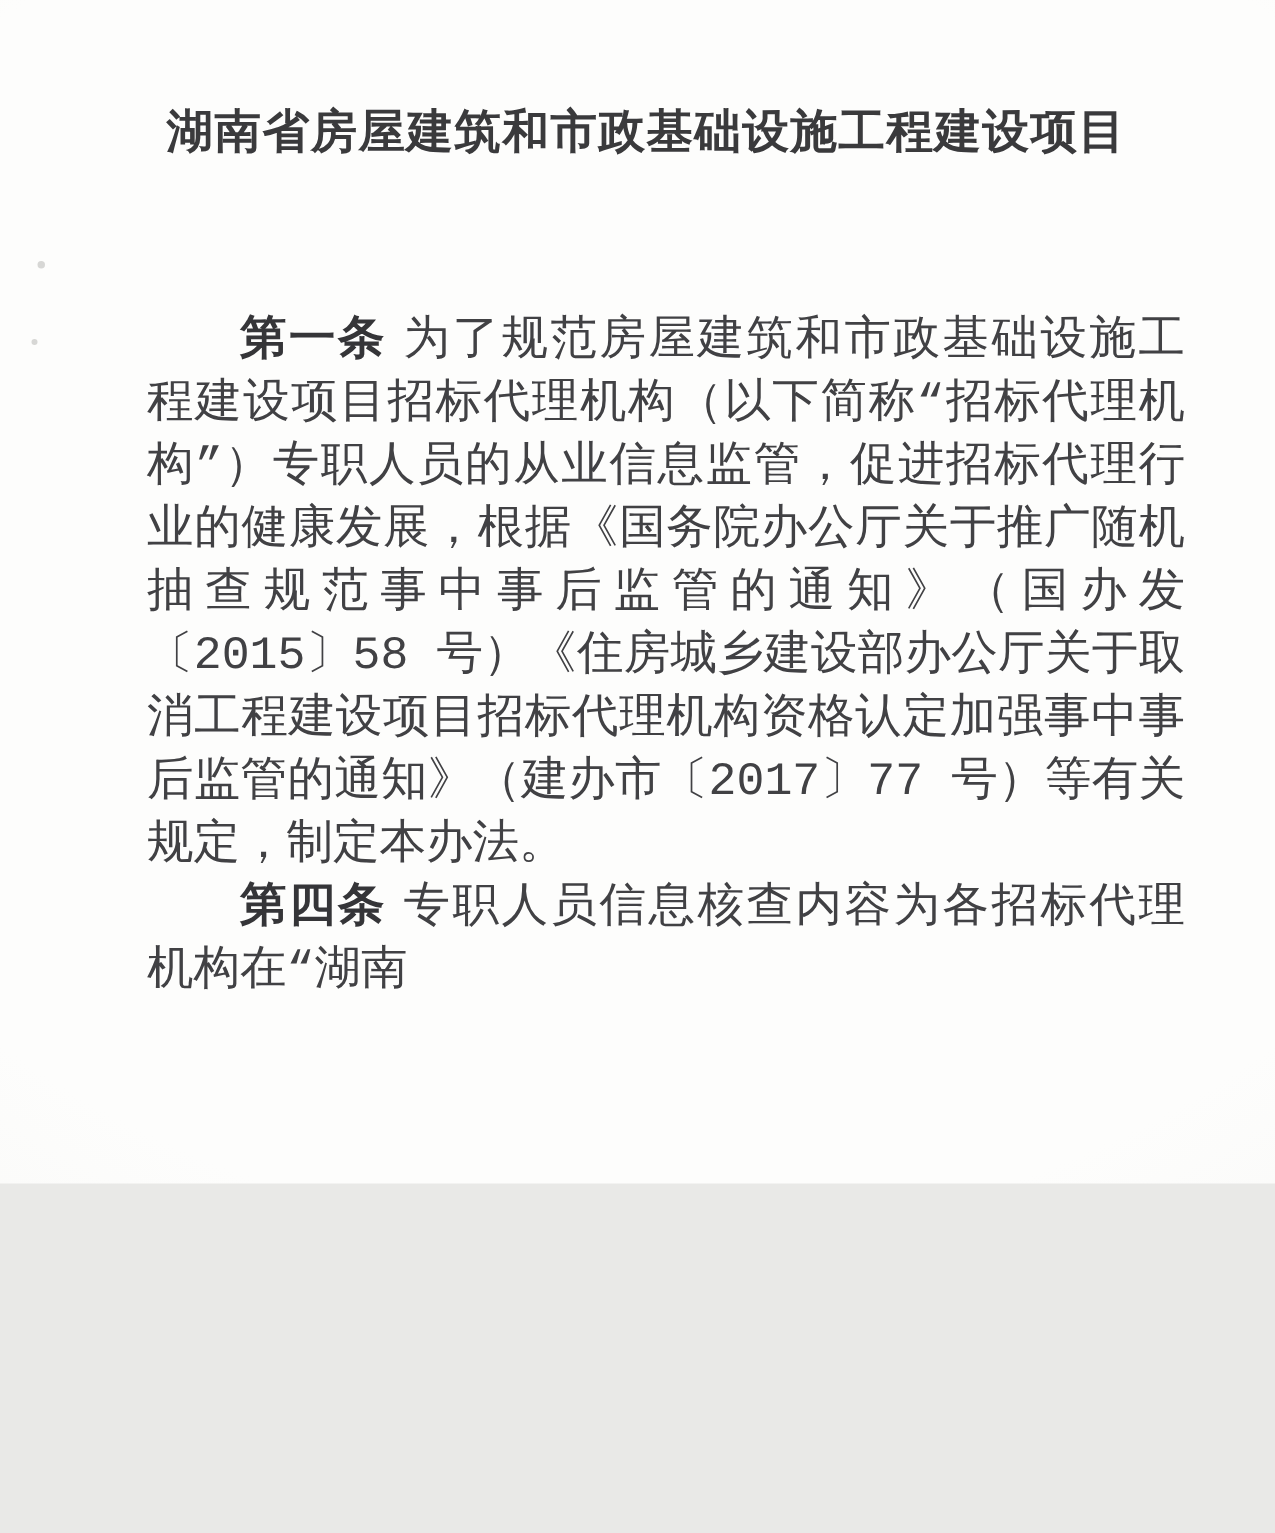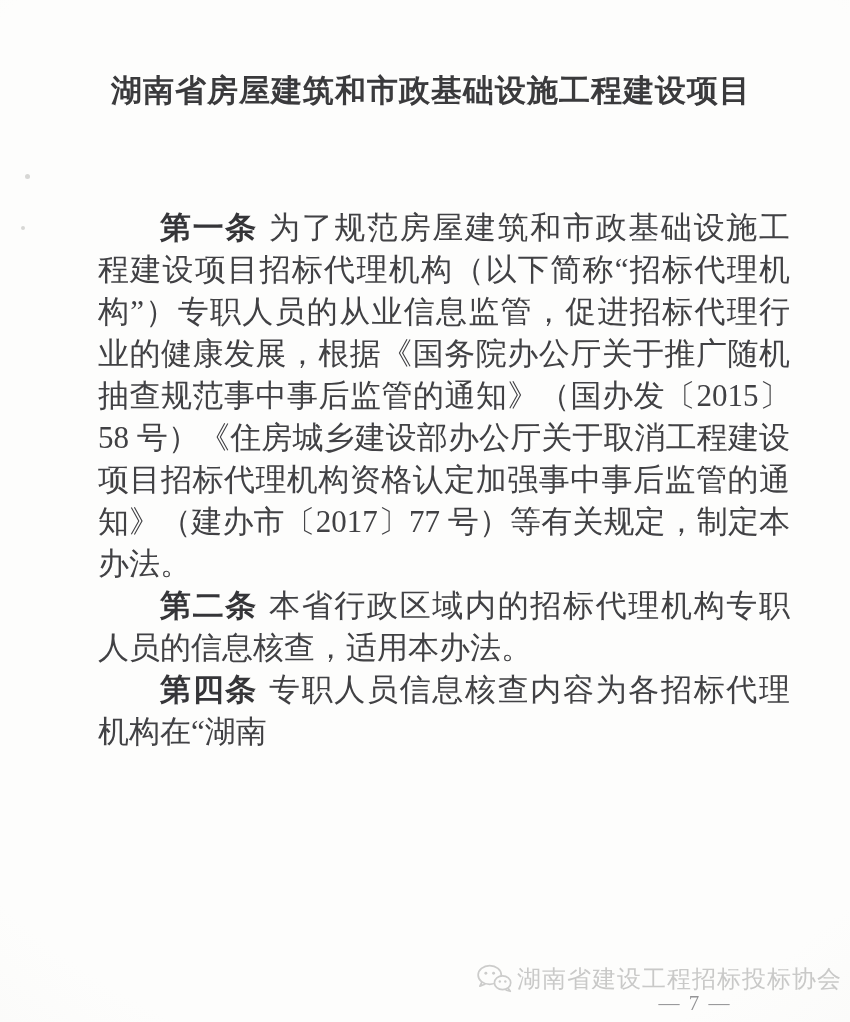--- a/index.html
+++ b/index.html
@@ -3,24 +3,25 @@
 <meta charset="utf-8">
 <style>
   html, body { margin: 0; padding: 0; }
   body {
     width: 850px; height: 1022px;
     font-family: "Liberation Serif", "DejaVu Serif", serif;
     background: #e9e9e7;
   }
   .page {
     position: relative;
-    width: 850px; height: 1022px;
+    width: 850px; height: 789px;
     overflow: hidden;
     background:
       radial-gradient(ellipse 120% 100% at 50% 45%, #fdfdfc 60%, #f6f6f4 92%, #efefec 100%);
+    font-family: Liberation Mono, monospace;
   }
   
   .speck {
     position: absolute; border-radius: 50%;
     background: #d7d7d5;
   }
   .speck.s1 { left: 25px; top: 174px; width: 5px; height: 5px; }
   .speck.s2 { left: 21px; top: 226px; width: 4px; height: 4px; }
 
   .doc-title {
@@ -80,21 +81,20 @@
 
   <div class="speck s1"></div>
   <div class="speck s2"></div>
 
   <div class="doc-title">
     <div>湖南省房屋建筑和市政基础设施工程建设项目</div>
   </div>
 
   <div class="doc-body">
     <p><b class="lead">第一条</b><span>为了规范房屋建筑和市政基础设施工程建设项目招标代理机构（以下简称“招标代理机构”）专职人员的从业信息监管，促进招标代理行业的健康发展，根据《国务院办公厅关于推广随机抽查规范事中事后监管的通知》（国办发〔2015〕58 号）《住房城乡建设部办公厅关于取消工程建设项目招标代理机构资格认定加强事中事后监管的通知》（建办市〔2017〕77 号）等有关规定，制定本办法。</span></p>
-    <p><b class="lead">第二条</b><span>本省行政区域内的招标代理机构专职人员的信息核查，适用本办法。</span></p>
     <p><b class="lead">第四条</b><span>专职人员信息核查内容为各招标代理机构在“湖南</span></p>
   </div>
 
   <div class="footer-watermark">
     <span class="wm-icon">
       <svg width="36" height="30" viewBox="0 0 42 35" aria-hidden="true">
         <ellipse cx="16" cy="14" rx="13.5" ry="11" fill="none" stroke="#cccccb" stroke-width="2"></ellipse>
         <path d="M7 22 L4.5 27 L11 24.5" fill="none" stroke="#cccccb" stroke-width="2" stroke-linejoin="round"></path>
         <circle cx="11.5" cy="12" r="1.7" fill="#cccccb"></circle>
         <circle cx="20.5" cy="12" r="1.7" fill="#cccccb"></circle>

